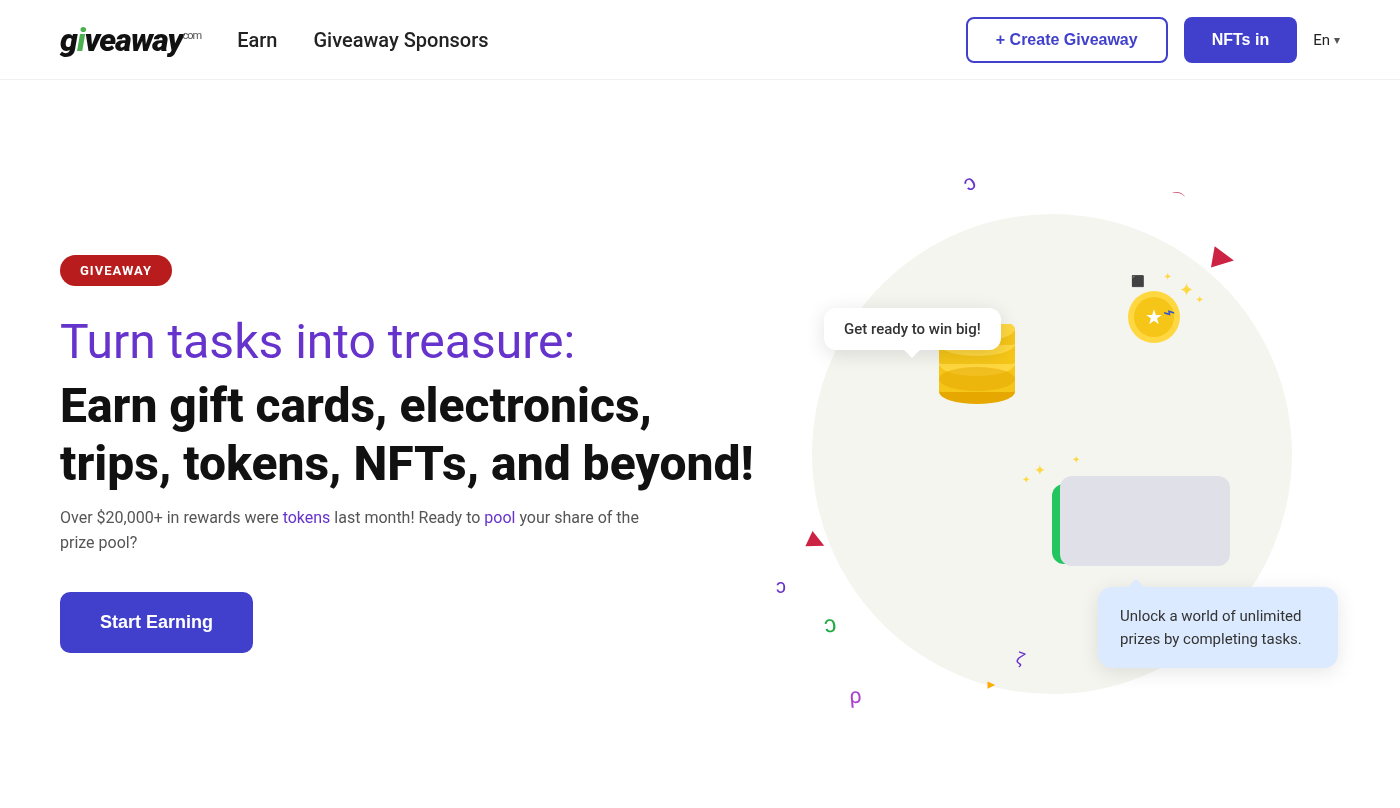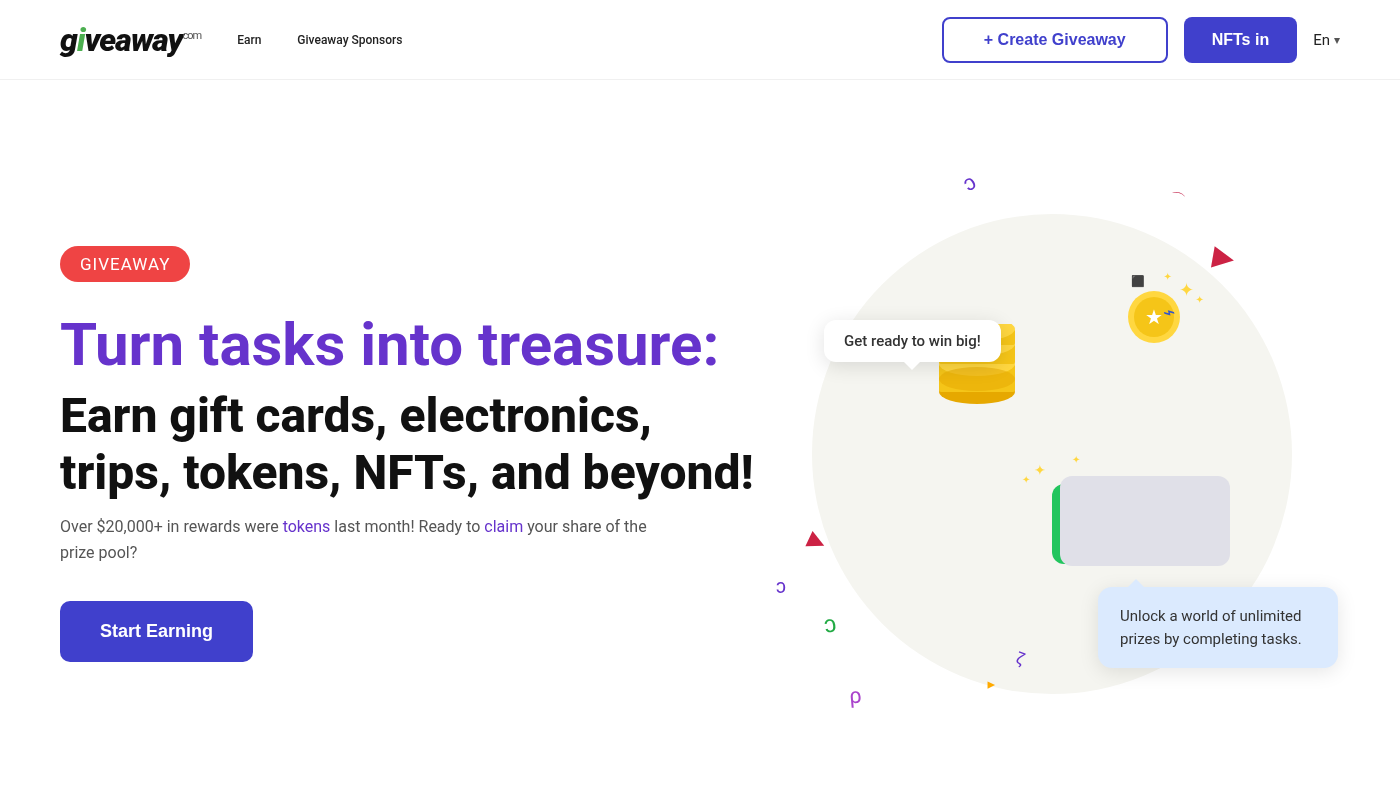--- a/index.html
+++ b/index.html
@@ -6,48 +6,48 @@
     body { font-family: -apple-system, BlinkMacSystemFont, 'Segoe UI', Roboto, sans-serif; background: #fff; width: 1400px; height: 808px; overflow: hidden; }
 
     
     .navbar {
       display: flex; align-items: center; justify-content: space-between;
       padding: 0 60px; height: 80px; border-bottom: 1px solid #f0f0f0;
       position: relative; z-index: 10;
     }
     .navbar-left { display: flex; align-items: center; gap: 36px; }
     .logo { display: flex; cursor: pointer; }
-    .nav-link { font-size: 12px; color: #222; text-decoration: none; font-weight: 500; cursor: pointer; }
+    .nav-link { font-size: 20px; color: #222; text-decoration: none; font-weight: 500; cursor: pointer; }
     .navbar-right { display: flex; align-items: center; gap: 16px; }
     .btn-create {
       display: flex; align-items: center; gap: 8px;
       border: 2px solid #4040cc; color: #4040cc; background: #fff;
-      padding: 12px 40px; border-radius: 8px; font-size: 16px; font-weight: 600;
+      padding: 12px 28px; border-radius: 8px; font-size: 16px; font-weight: 600;
       cursor: pointer;
     }
     .btn-signin {
       background: #4040cc; color: #fff; border: none;
       padding: 14px 28px; border-radius: 8px; font-size: 16px; font-weight: 600;
       cursor: pointer;
     }
     .lang-selector { display: flex; align-items: center; gap: 4px; font-size: 15px; color: #222; cursor: pointer; }
     .chevron { font-size: 12px; color: #555; }
 
     
     .hero {
       display: flex; align-items: center; justify-content: space-between;
       padding: 60px 60px 40px 60px; height: calc(808px - 80px); position: relative;
     }
     .hero-left { flex: 0 0 55%; max-width: 700px; }
     .badge {
-      display: inline-block; background: #ef4444; color: #fff;
-      font-size: 17px; font-weight: 400; letter-spacing: 1px;
+      display: inline-block; background: #b91c1c; color: #fff;
+      font-size: 13px; font-weight: 700; letter-spacing: 1px;
       padding: 8px 20px; border-radius: 20px; margin-bottom: 28px;
     }
-    .hero-title-purple { font-size: 60px; font-weight: 700; color: #6633cc; line-height: 1.15; margin-bottom: 8px; }
+    .hero-title-purple { font-size: 48px; font-weight: 400; color: #6633cc; line-height: 1.15; margin-bottom: 8px; }
     .hero-title-black { font-size: 48px; font-weight: 800; color: #111; line-height: 1.2; margin-bottom: 12px; }
     .hero-subtitle { font-size: 16px; color: #555; margin-bottom: 36px; line-height: 1.6; max-width: 600px; }
     .hero-subtitle .claimed { color: #6633cc; }
     .btn-start {
       background: #4040cc; color: #fff; border: none;
       padding: 20px 40px; border-radius: 10px; font-size: 18px; font-weight: 600;
       cursor: pointer; display: inline-block; text-align: center;
     }
 
     
@@ -70,21 +70,21 @@
       display: flex; align-items: center; justify-content: center; gap: 10px; padding: 0 16px;
     }
     .reward-card-star { font-size: 32px; }
     .reward-card-lines { display: flex; flex-direction: column; gap: 5px; }
     .reward-card-line { background: rgba(255,255,255,0.7); height: 6px; border-radius: 3px; }
     .reward-card-line.long { width: 65px; }
     .reward-card-line.short { width: 45px; }
 
     
     .tooltip-ready {
-      position: absolute; top: 180px; left: 60px;
+      position: absolute; top: 168px; left: 60px;
       background: #fff; border-radius: 12px; padding: 12px 20px;
       box-shadow: 0 4px 20px rgba(0,0,0,0.12); font-size: 15px; color: #333; font-weight: 500;
       white-space: nowrap;
     }
     .tooltip-ready::after {
       content: ''; position: absolute; bottom: -8px; left: 50%; transform: translateX(-50%);
       border: 8px solid transparent; border-top-color: #fff; border-bottom: none;
     }
 
     
@@ -131,21 +131,21 @@
     </div>
   </div>
 </nav>
 
 <section class="hero">
   <div class="hero-left">
     <div class="badge">GIVEAWAY</div>
     <div class="hero-title-purple">Turn tasks into treasure:</div>
     <div class="hero-title-black">Earn gift cards, electronics, trips, tokens, NFTs, and beyond!</div>
     <div class="hero-subtitle">
-      Over $20,000+ in rewards were <span class="claimed">tokens</span> last month! Ready to <span class="claimed">claim</span> your share of the prize pool?
+      Over $20,000+ in rewards were <span class="claimed">tokens</span> last month! Ready to <span class="claimed">pool</span> your share of the prize pool?
     </div>
     <button class="btn-start">Start Earning</button>
   </div>
 
   <div class="hero-right">
     <div class="illustration-bg">
 
       <svg class="coins-svg" width="90" height="80" viewBox="0 0 90 80">
         <ellipse cx="45" cy="68" rx="38" ry="12" fill="#e6a800"></ellipse>
         <rect x="7" y="40" width="76" height="28" fill="#f5c518" rx="2"></rect>

